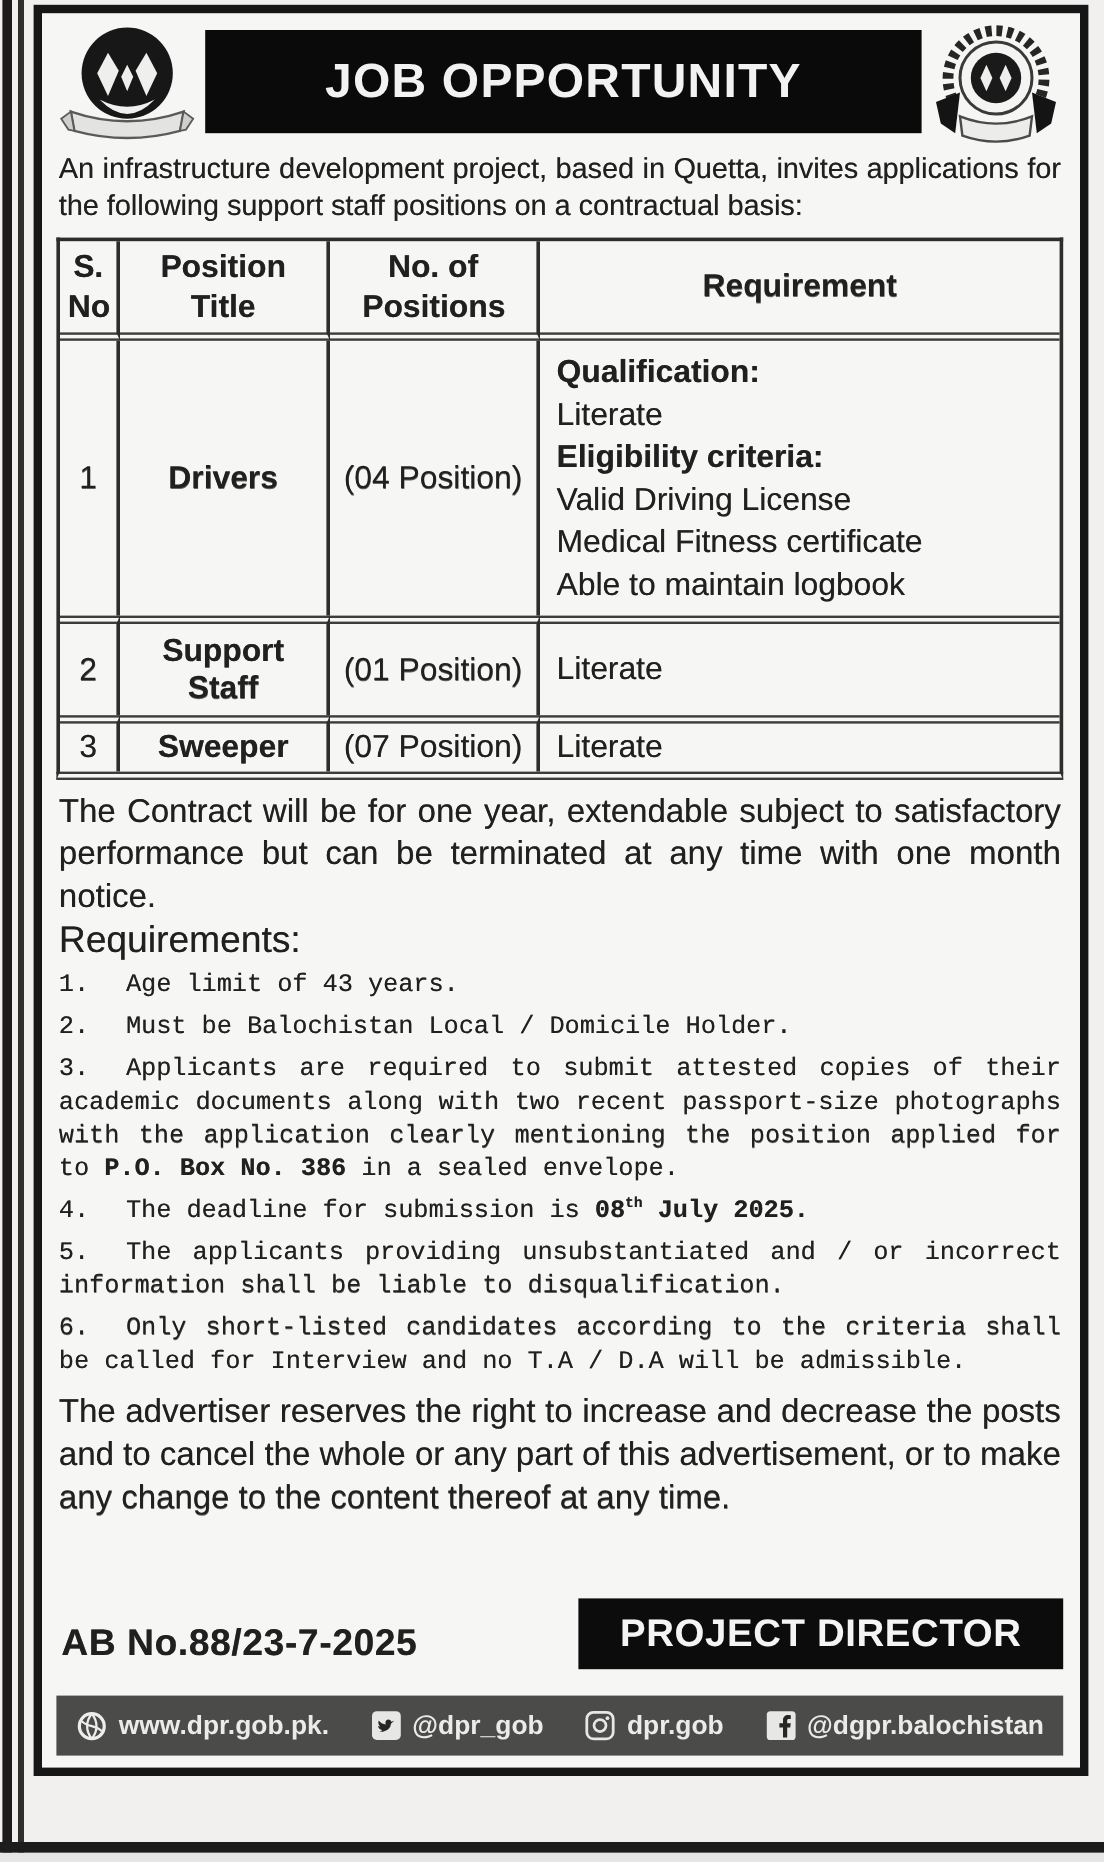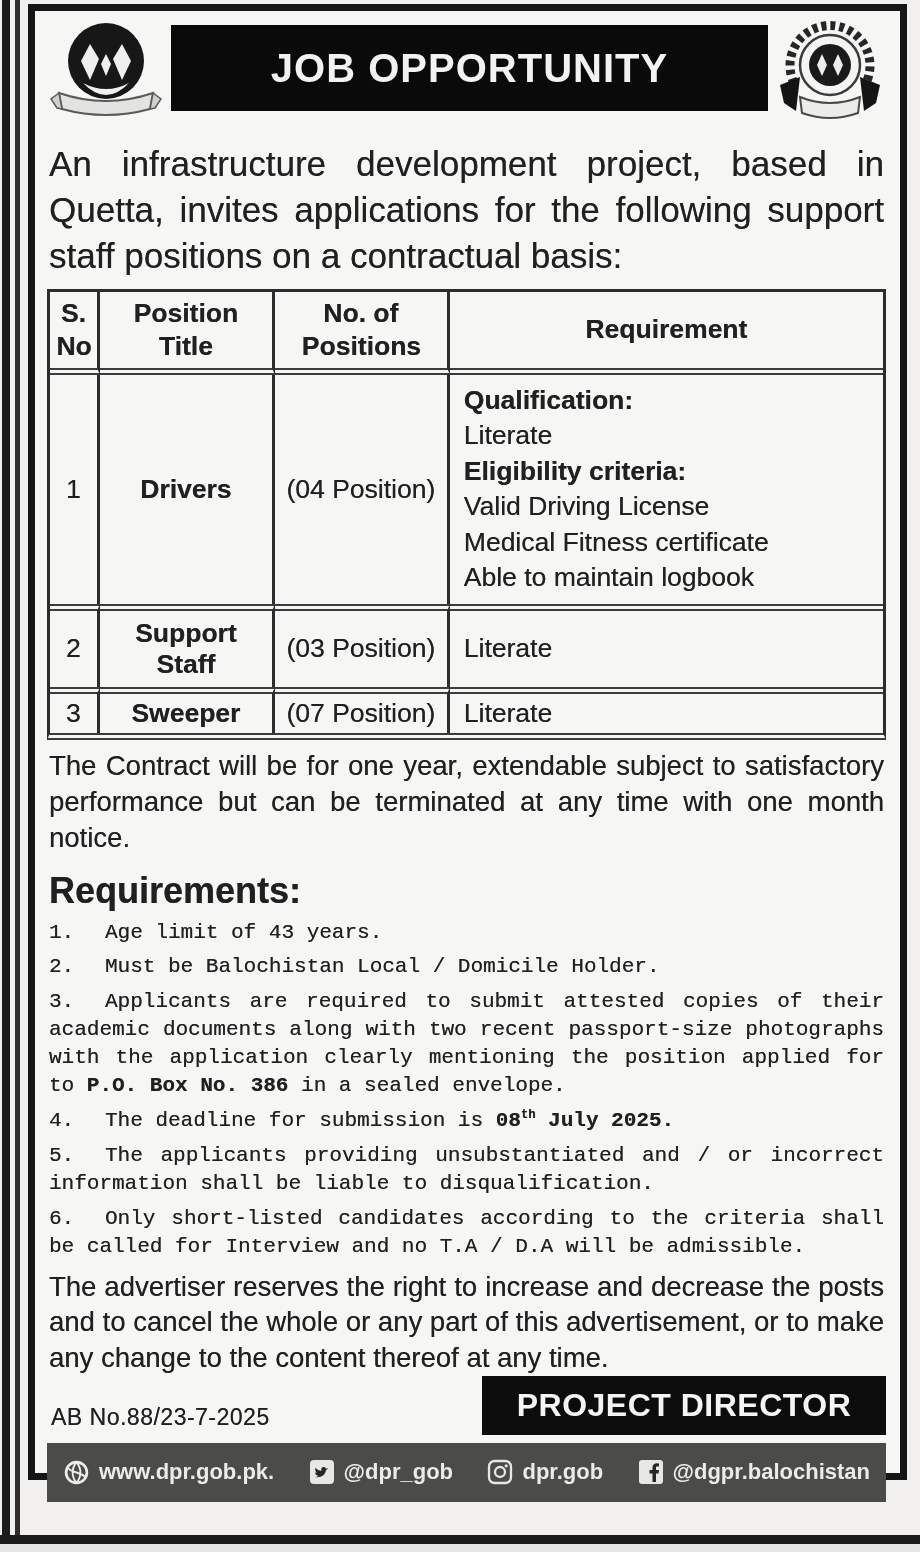--- a/index.html
+++ b/index.html
@@ -32,21 +32,21 @@
   .title-bar {
     flex:1 1 auto; height:86px; margin-top:6px; background:#0a0a0a;
     display:flex; align-items:center; justify-content:center;
   }
   .title-bar span {
     color:#f2f2f2; font-size:40px; font-weight:bold; letter-spacing:1px;
     text-shadow:none;
   }
 
   .intro {
-    margin:20px 2px 8px 2px; font-size:35px; line-height:1.31;
+    margin:4px 2px 8px 2px; font-size:24px; line-height:1.31;
     text-align:justify;
   }
 
   
   table.jobtable {
     width:100%; border-collapse:separate; border-spacing:0;
     border:3px solid #2d2d2d; border-bottom:7px double #3c3c3c;
     margin-top:2px;
   }
   .jobtable th, .jobtable td {
@@ -67,43 +67,43 @@
   .req-cell { text-align:left !important; padding-left:14px !important; line-height:1.34; }
   .req-cell .b { font-weight:bold; }
   .row-drivers td { padding-top:8px; padding-bottom:8px; }
   .row-support td { height:66px; }
   .row-sweeper td { height:34px; padding-top:2px; padding-bottom:2px; }
 
   .para {
     margin:8px 2px 0 2px; font-size:27.5px; line-height:1.30;
     text-align:justify;
   }
-  .req-heading { margin:14px 2px 0 2px; font-size:36px; font-weight:bold; }
+  .req-heading { margin:0 2px 0 2px; font-size:31px; font-weight:normal; }
   .li { margin:7px 2px 0 2px; font-size:21px; line-height:1.33; text-align:justify;font-family:Liberation Mono, monospace; }
   .li .num { display:inline-block; min-width:56px; }
   .li .b, .para .b { font-weight:bold; }
   sup { font-size:0.58em; vertical-align:super; line-height:0; }
 
   
   .sign-row {
     margin-top:auto; display:flex; justify-content:space-between; align-items:flex-end;
     padding:0 0 0 4px;
   }
-  .ab-number { font-size:23px; font-weight:normal; letter-spacing:0.5px; padding-bottom:4px; }
+  .ab-number { font-size:31px; font-weight:bold; letter-spacing:0.5px; padding-bottom:4px; }
   .director-box {
     background:#0c0c0c; color:#f4f4f4; width:396px; text-align:center;
     font-size:32px; font-weight:bold; padding:11px 4px; letter-spacing:0.5px;
     text-shadow:none;
   }
 
   
   .social-bar {
-    margin-top:8px; height:42px; background:#4b4b49;
+    margin-top:22px; height:42px; background:#4b4b49;
     display:flex; align-items:center; justify-content:space-between;
-    padding:16px 16px; color:#ebebe9; font-weight:bold; font-size:22px;
+    padding:4px 16px; color:#ebebe9; font-weight:bold; font-size:22px;
     text-shadow:none;
     text-align:right;
   }
   .social-item { display:flex; align-items:center; gap:9px; white-space:nowrap; }
 </style>
 </head>
 <body>
 
 <div class="col-rule-a"></div>
 <div class="col-rule-b"></div>
@@ -167,21 +167,21 @@
           <div>Literate</div>
           <div class="b">Eligibility criteria:</div>
           <div>Valid Driving License</div>
           <div>Medical Fitness certificate</div>
           <div>Able to maintain logbook</div>
         </td>
       </tr>
       <tr class="row-support">
         <td>2</td>
         <td><b class="narrow-112">Support Staff</b></td>
-        <td>(03 Position)</td>
+        <td>(01 Position)</td>
         <td class="req-cell">Literate</td>
       </tr>
       <tr class="row-sweeper">
         <td>3</td>
         <td><b class="narrow-112">Sweeper</b></td>
         <td>(07 Position)</td>
         <td class="req-cell">Literate</td>
       </tr>
     </tbody>
   </table>

